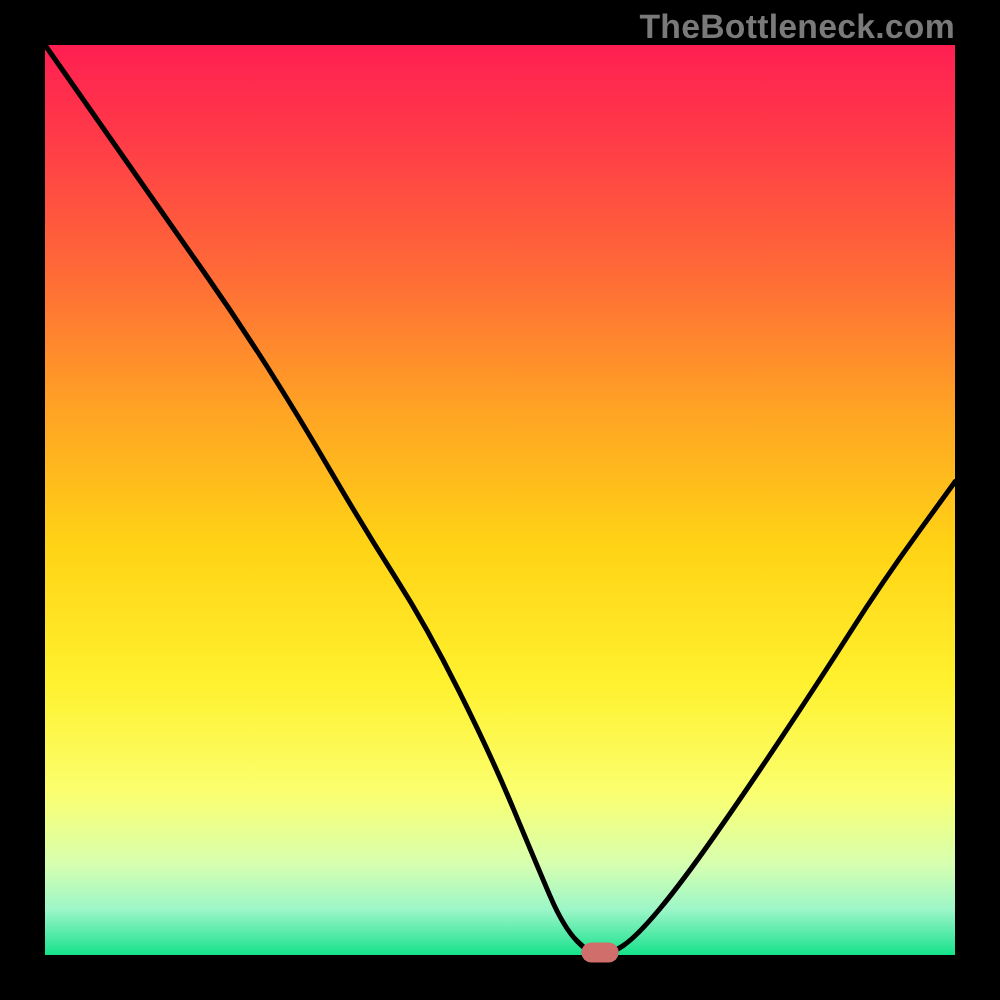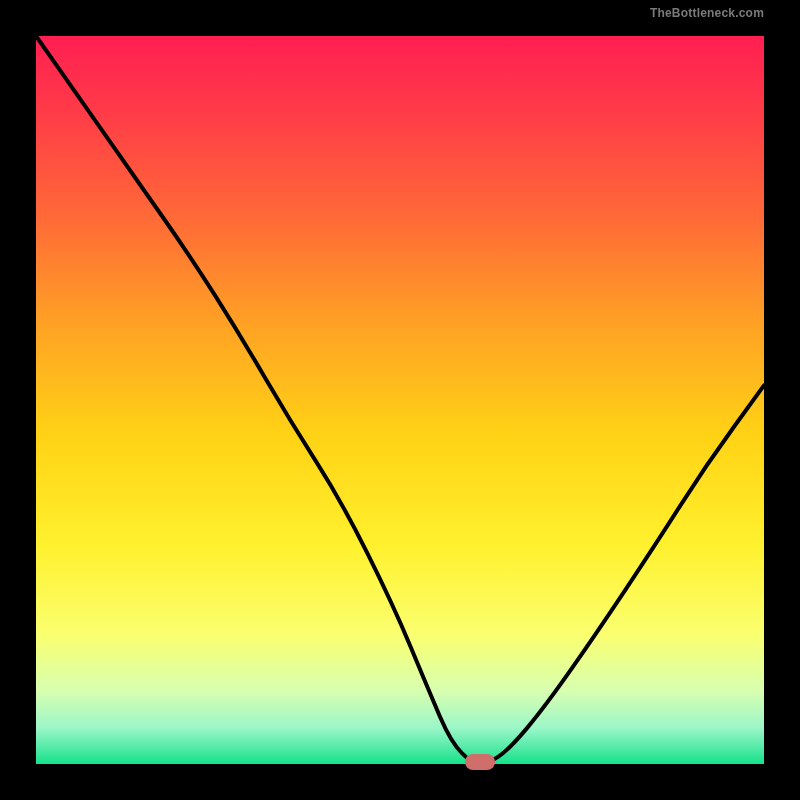--- a/index.html
+++ b/index.html
@@ -26,21 +26,21 @@
   }
   .gradient {
     position: absolute;
     inset: 0;
   }
   .watermark {
     position: absolute;
     top: 6px;
     right: 36px;
     font-family: Arial, Helvetica, sans-serif;
-    font-size: 12px;
+    font-size: 27px;
     font-weight: 600;
     color: #7a7a7a;
     letter-spacing: 0.2px;
   }
   svg.curve {
     position: absolute;
     inset: 0;
     width: 100%;
     height: 100%;
     overflow: visible;

